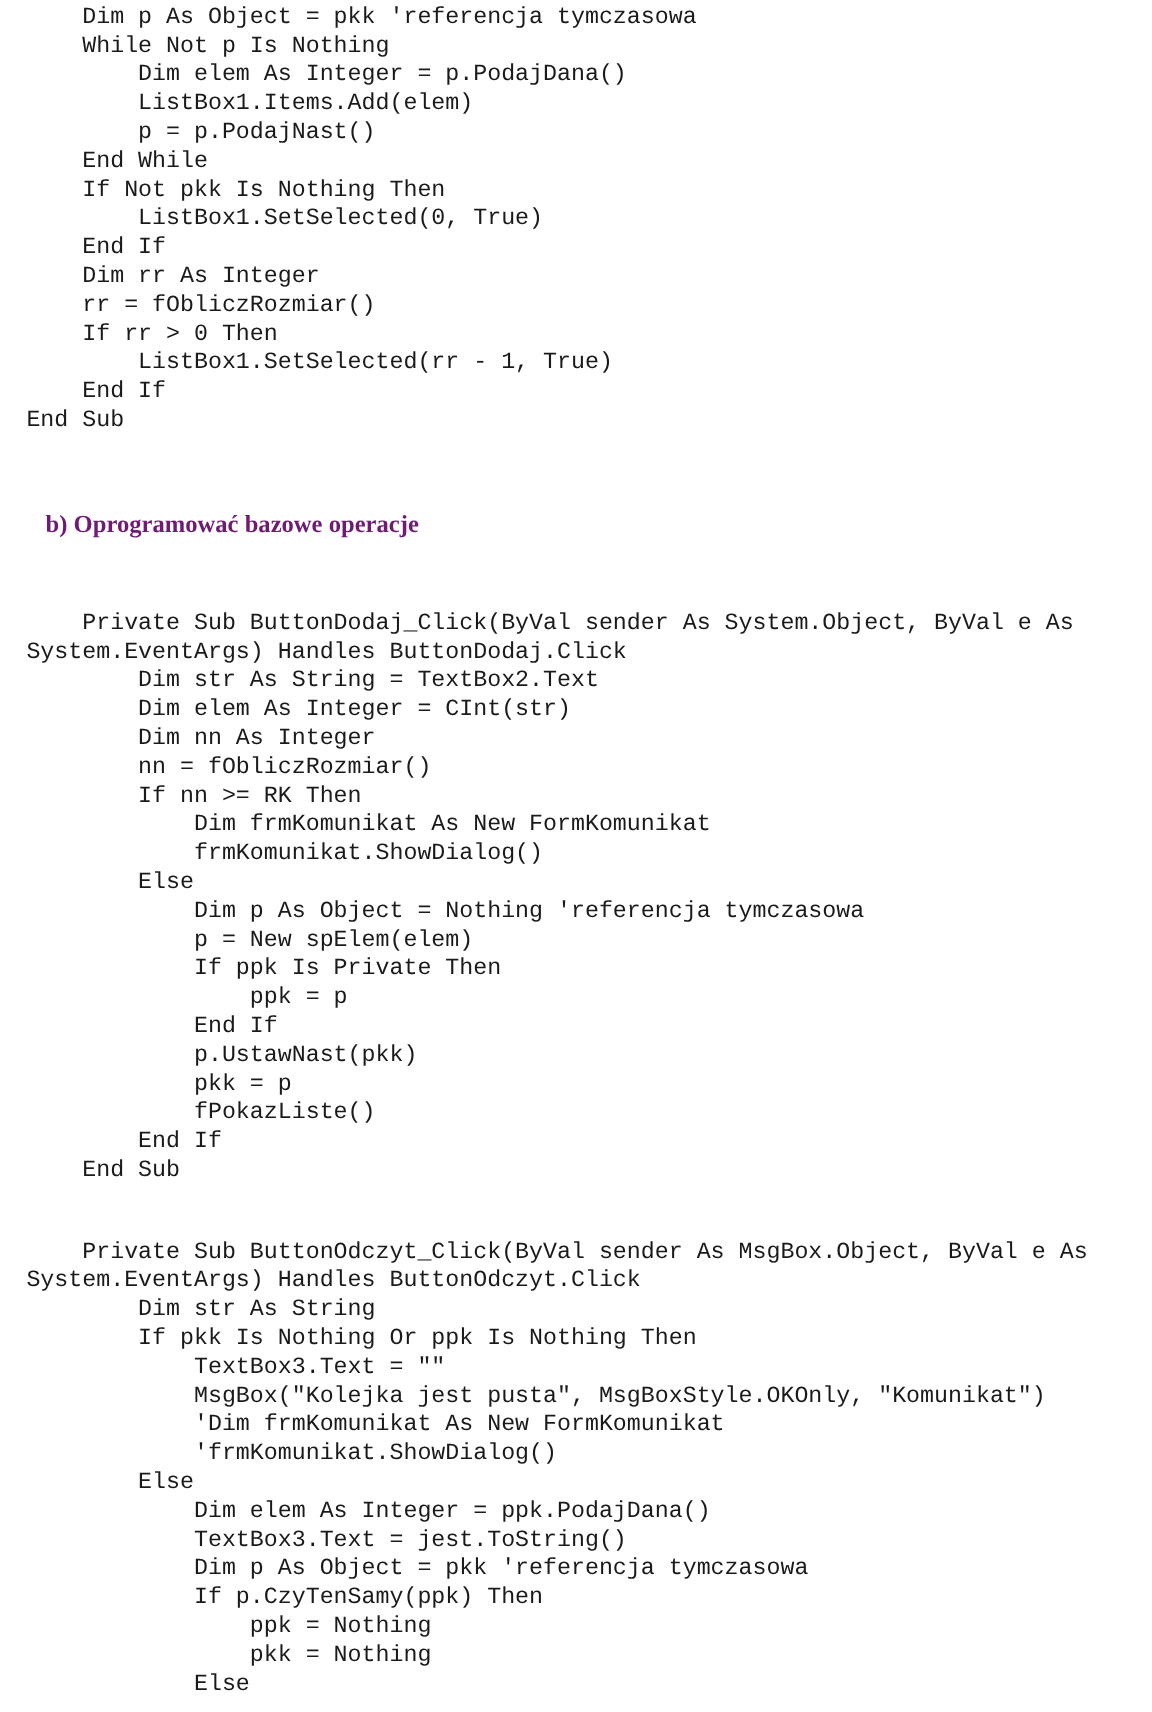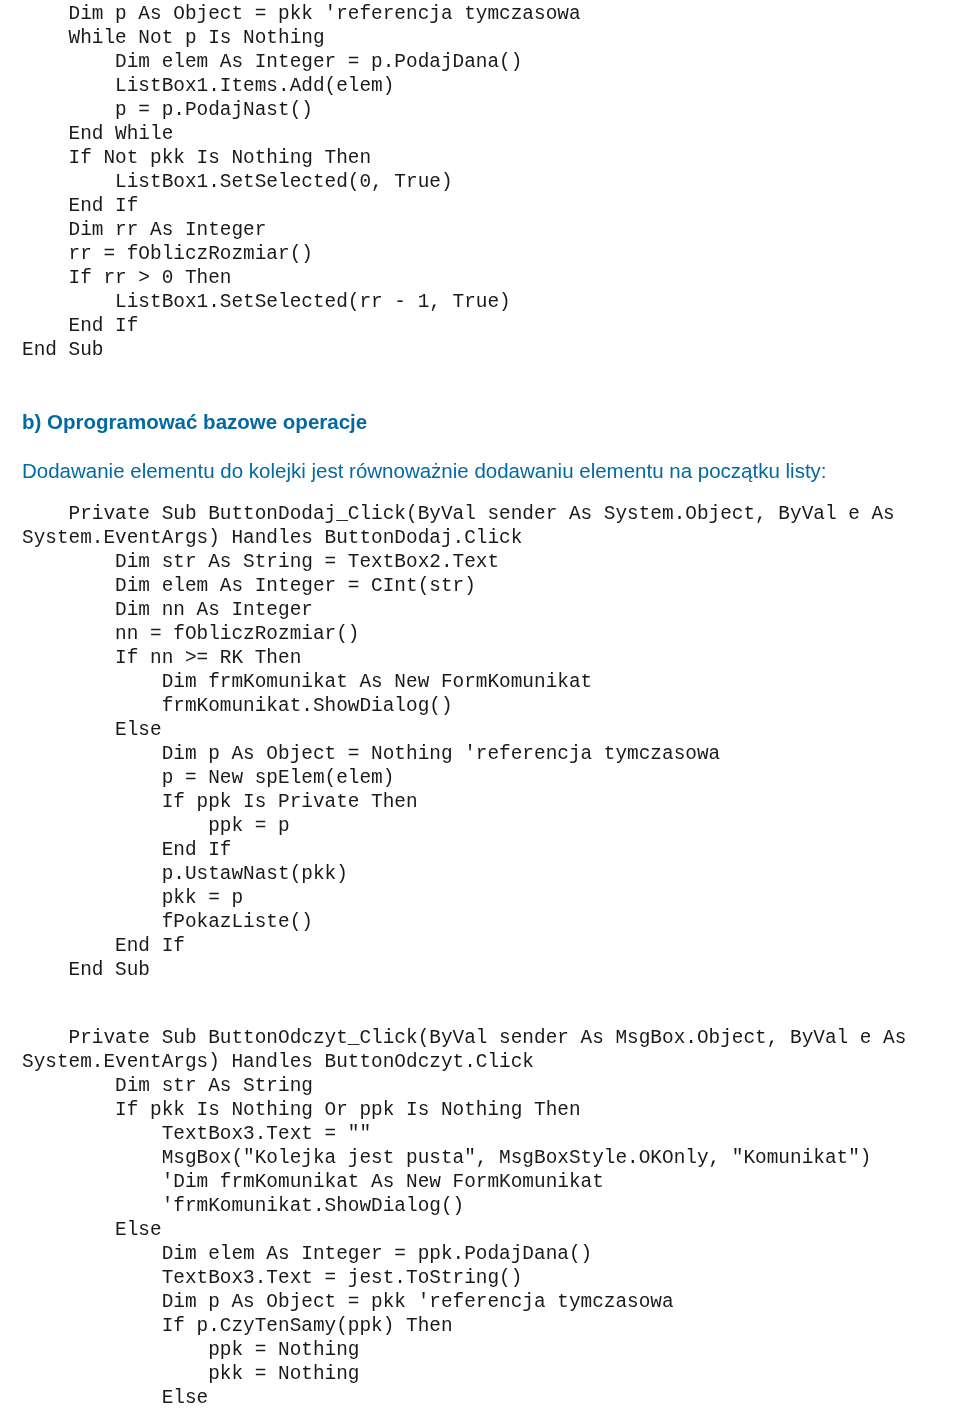--- a/index.html
+++ b/index.html
@@ -28,25 +28,25 @@
     white-space: pre;
     color: #1a1a1a;
     letter-spacing: 0px;
     margin: 0;
   }
   .code-line {
     white-space: pre;
     min-height: 24px;
   }
   .para {
-    font-family: Liberation Sans, sans-serif;
+    font-family: Liberation Serif, serif;
     font-size: 20.5px;
     line-height: 27px;
-    color: #0369a1;
-    margin: 0;
+    color: #701a75;
+    margin: 16px;
   }
   .para.bold {
     font-weight: bold;
   }
   .gap-before-heading { height: 46px; }
   .gap-after-heading  { height: 22px; }
   .gap-after-code     { height: 26px; }
   .gap-para-to-code   { height: 18px; }
   .block1 { padding-top: 2px; }
 </style>
@@ -70,21 +70,20 @@
 <span class="code-line">        ListBox1.SetSelected(rr - 1, True)</span>
 <span class="code-line">    End If</span>
 <span class="code-line">End Sub</span></pre>
 
   <div class="gap-before-heading"></div>
 
   <p class="para bold">b) Oprogramować bazowe operacje</p>
 
   <div class="gap-after-heading"></div>
 
-  <p class="para">Dodawanie elementu do kolejki jest równoważnie dodawaniu elementu na początku listy:</p>
 
   <div class="gap-para-to-code"></div>
 
   <pre class="code-block"><span class="code-line">    Private Sub ButtonDodaj_Click(ByVal sender As System.Object, ByVal e As</span>
 <span class="code-line">System.EventArgs) Handles ButtonDodaj.Click</span>
 <span class="code-line">        Dim str As String = TextBox2.Text</span>
 <span class="code-line">        Dim elem As Integer = CInt(str)</span>
 <span class="code-line">        Dim nn As Integer</span>
 <span class="code-line">        nn = fObliczRozmiar()</span>
 <span class="code-line">        If nn &gt;= RK Then</span>

